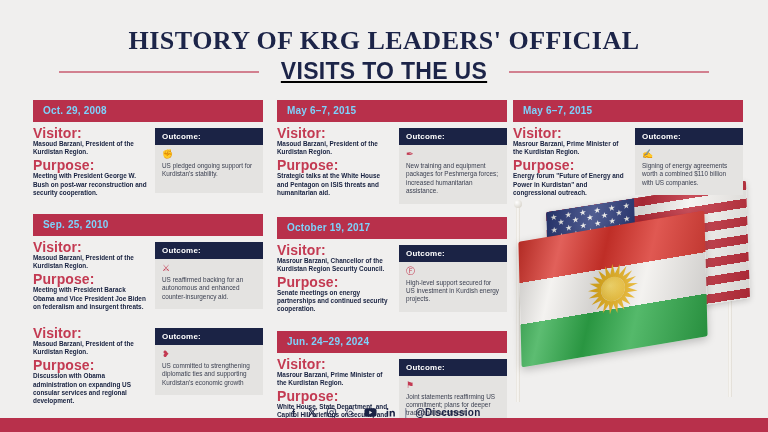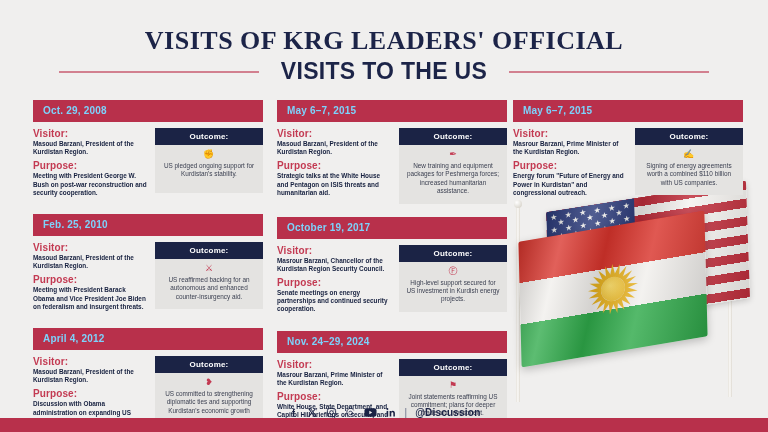--- a/index.html
+++ b/index.html
@@ -18,21 +18,21 @@
     font-family:"Liberation Serif", serif;
     font-weight:bold;
     font-size:26px;
     letter-spacing:0.5px;
     color:#1c2448;
     line-height:30px;
     white-space:nowrap;
   }
   .title-row2 {
     display:flex; align-items:center; justify-content:center;
-    gap:22px; margin-top:2px;
+    gap:22px; margin-top:2px;text-decoration:underline;
   }
   .title-rule { height:2px; background:#d2808f; width:200px; }
   .title-line2 {
     font-family:"Liberation Sans", sans-serif;
     font-weight:bold;
     font-size:23px;
     letter-spacing:0.3px;
     color:#1c2448;
     white-space:nowrap;
   }
@@ -107,24 +107,24 @@
 
   .card { position:relative; margin-bottom:13px; }
   .card-date {
     background:#b8304b; color:#7dd3fc;
     font-weight:bold; font-size:10px; letter-spacing:0.2px;
     padding:5px 4px 6px 10px;
     display:block;
   }
   .card-body { display:flex; margin-top:6px; }
   .card-left { width:122px; padding-right:6px; }
-  .card-right { width:108px;text-align:center; }
+  .card-right { width:108px; }
 
   .lbl {
-    color:#c33a52; font-weight:bold; font-size:10px;
+    color:#c33a52; font-weight:bold; font-size:14px;
     letter-spacing:0.1px; line-height:11px; margin-bottom:1px;
   }
   .val {
     color:#16203f; font-weight:bold; font-size:6.4px;
     line-height:8.2px; margin-bottom:4px;
   }
   .outcome-head {
     background:#1b2345; color:#ffffff;
     font-weight:bold; font-size:8px; letter-spacing:0.2px;
     padding:4px 7px;
@@ -151,21 +151,21 @@
   .handle { font-weight:bold; font-size:10px; letter-spacing:0.2px; color:#1b2345; }
 
   .bottom-bar {
     position:absolute; left:0; bottom:0; width:768px; height:14px; background:#b8304b;
   }
 </style>
 </head>
 <body>
 
 <div class="title-wrap">
-  <div class="title-line1">VISITS OF KRG LEADERS' OFFICIAL</div>
+  <div class="title-line1">HISTORY OF KRG LEADERS' OFFICIAL</div>
   <div class="title-row2">
     <span class="title-rule"></span>
     <span class="title-line2">VISITS TO THE US</span>
     <span class="title-rule"></span>
   </div>
 </div>
 
 <div class="flags">
   <div class="pole pole-b"></div>
   <div class="us-flag">
@@ -271,40 +271,39 @@
           <div class="outcome-head">Outcome:</div>
           <div class="outcome-body">
             <span class="outcome-icon">✊</span>
             <div class="outcome-text">US pledged ongoing support for Kurdistan's stability.</div>
           </div>
         </div>
       </div>
     </div>
 
     <div class="card">
-      <div class="card-date">Feb. 25, 2010</div>
+      <div class="card-date">Sep. 25, 2010</div>
       <div class="card-body">
         <div class="card-left">
           <div class="lbl">Visitor:</div>
           <div class="val">Masoud Barzani, President of the Kurdistan Region.</div>
           <div class="lbl">Purpose:</div>
           <div class="val">Meeting with President Barack Obama and Vice President Joe Biden on federalism and insurgent threats.</div>
         </div>
         <div class="card-right">
           <div class="outcome-head">Outcome:</div>
           <div class="outcome-body">
             <span class="outcome-icon">⚔</span>
             <div class="outcome-text">US reaffirmed backing for an autonomous and enhanced counter-insurgency aid.</div>
           </div>
         </div>
       </div>
     </div>
 
     <div class="card">
-      <div class="card-date">April 4, 2012</div>
       <div class="card-body">
         <div class="card-left">
           <div class="lbl">Visitor:</div>
           <div class="val">Masoud Barzani, President of the Kurdistan Region.</div>
           <div class="lbl">Purpose:</div>
           <div class="val">Discussion with Obama administration on expanding US consular services and regional development.</div>
         </div>
         <div class="card-right">
           <div class="outcome-head">Outcome:</div>
           <div class="outcome-body">
@@ -350,21 +349,21 @@
           <div class="outcome-head">Outcome:</div>
           <div class="outcome-body">
             <span class="outcome-icon">Ⓕ</span>
             <div class="outcome-text">High-level support secured for US investment in Kurdish energy projects.</div>
           </div>
         </div>
       </div>
     </div>
 
     <div class="card">
-      <div class="card-date">Nov. 24–29, 2024</div>
+      <div class="card-date">Jun. 24–29, 2024</div>
       <div class="card-body">
         <div class="card-left">
           <div class="lbl">Visitor:</div>
           <div class="val">Masrour Barzani, Prime Minister of the Kurdistan Region.</div>
           <div class="lbl">Purpose:</div>
           <div class="val">White House, State Department, and Capitol Hill briefings on security and economic ties</div>
         </div>
         <div class="card-right">
           <div class="outcome-head">Outcome:</div>
           <div class="outcome-body">

